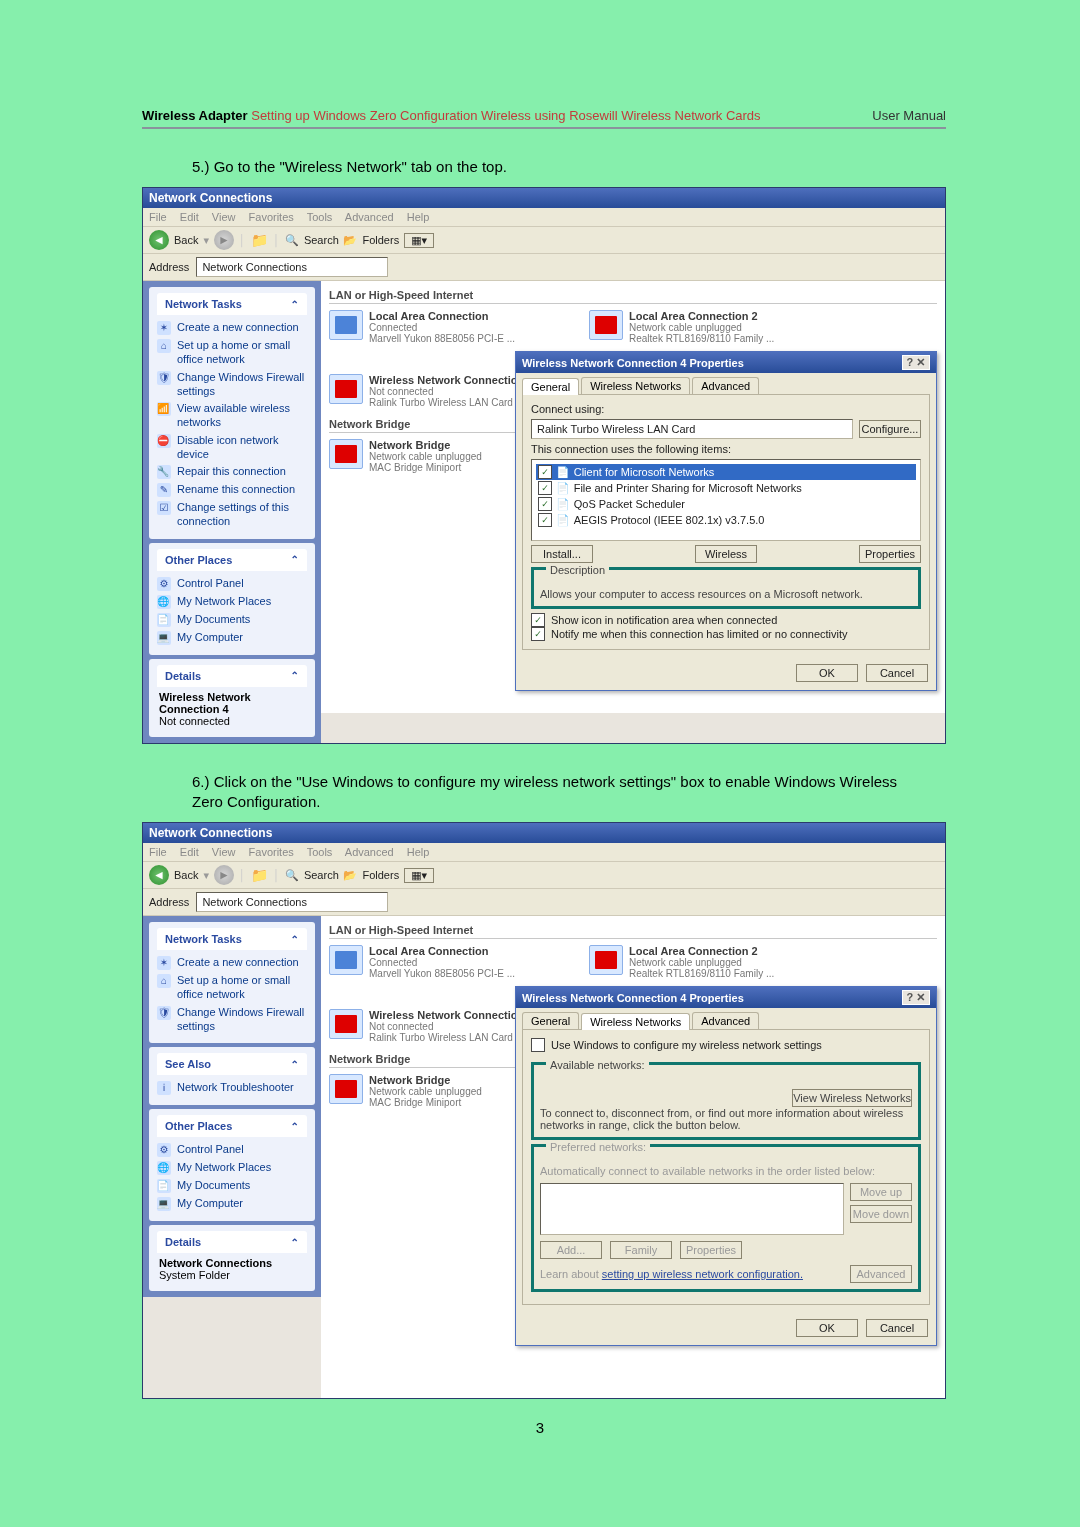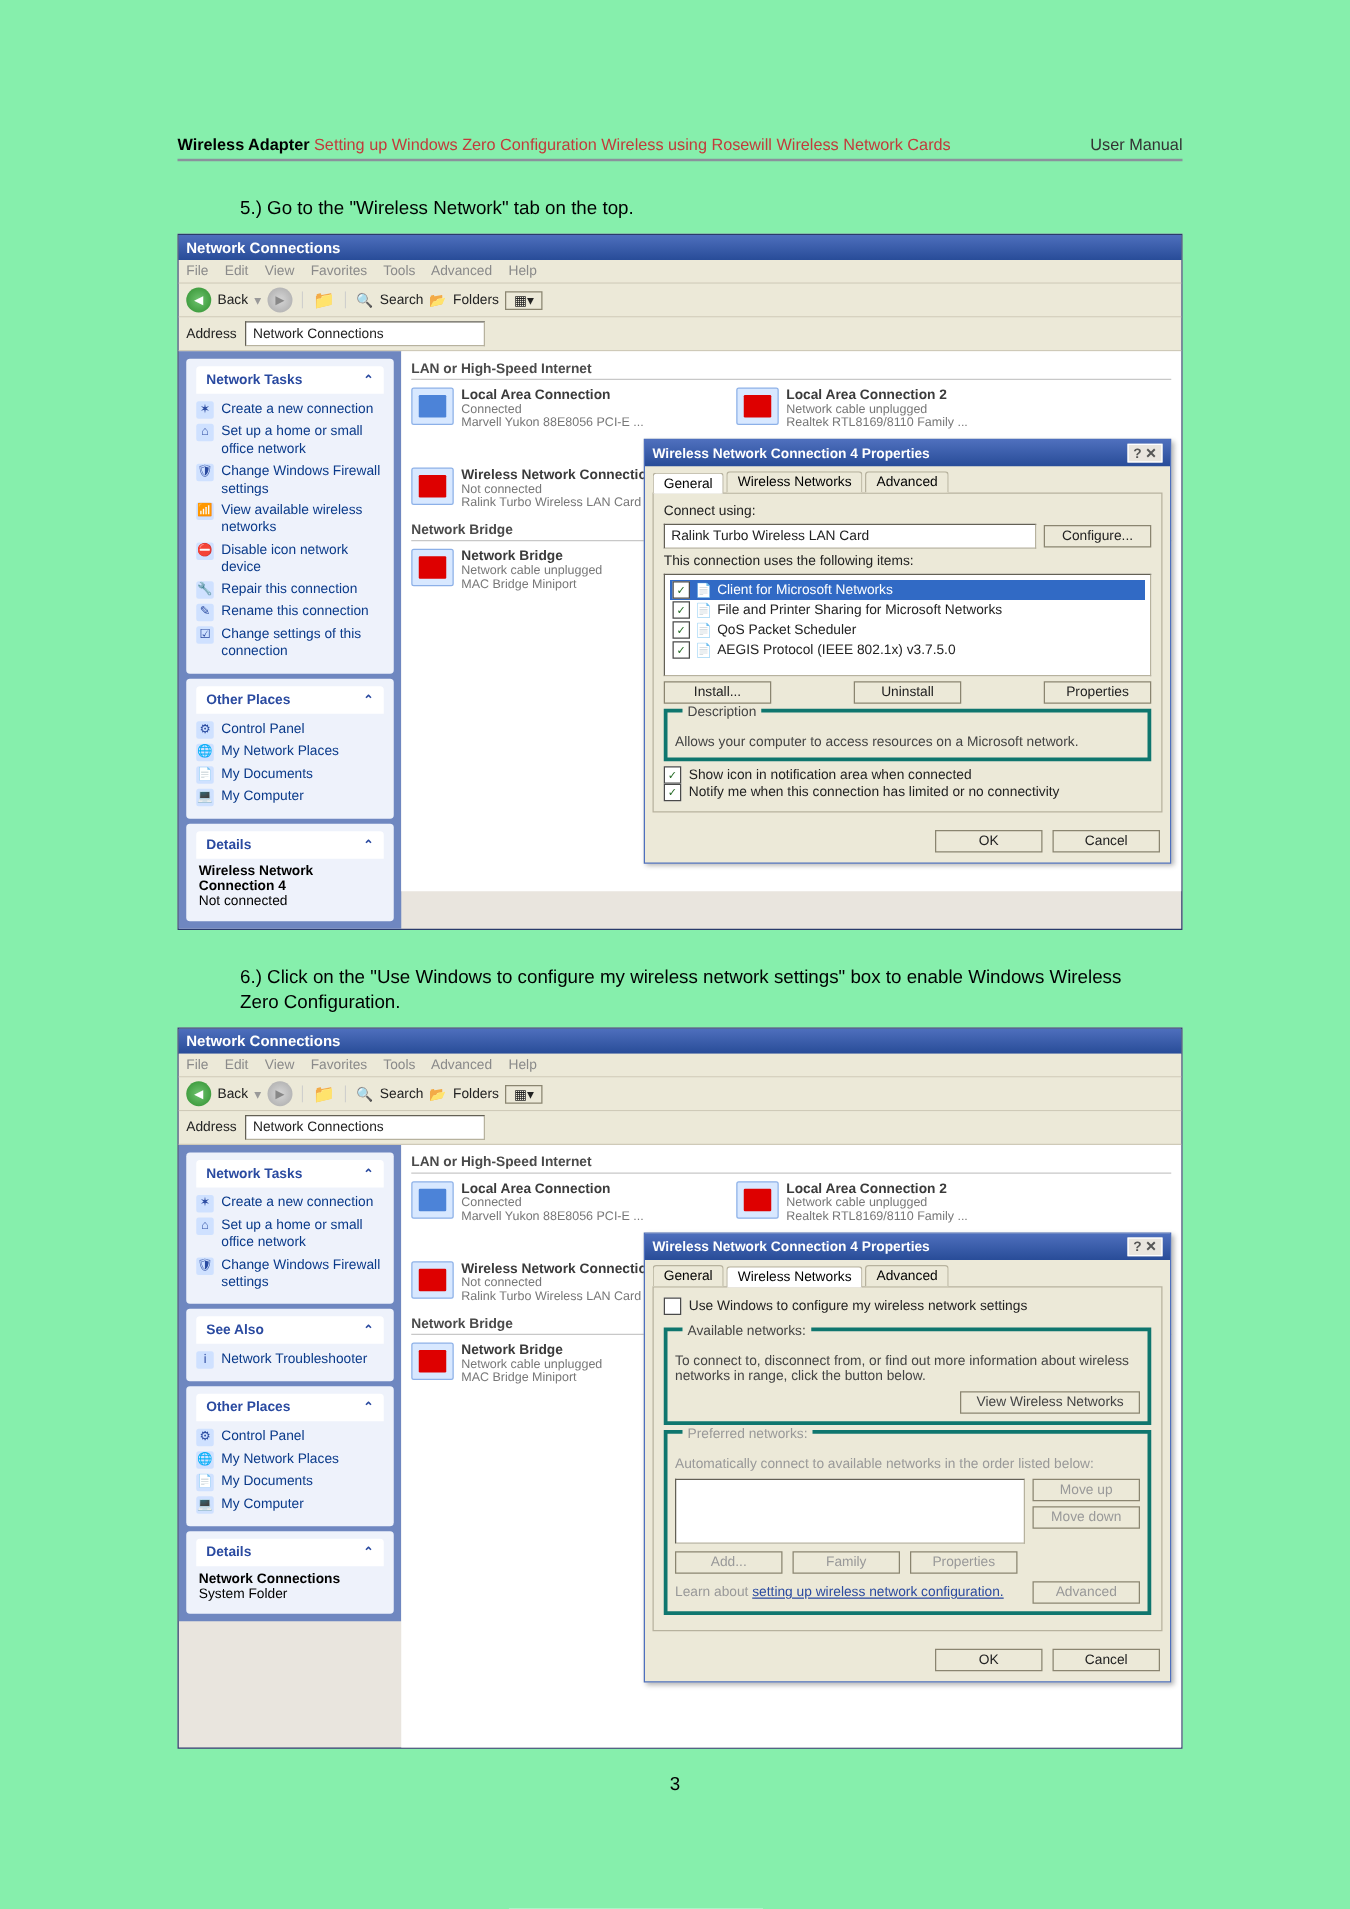--- a/index.html
+++ b/index.html
@@ -38,21 +38,21 @@
   .conn .txt span{display:block;color:#777;font-size:10px;}
   .dialog{position:absolute;right:8px;width:420px;background:#ece9d8;border:1px solid #4e6fbd;box-shadow:2px 2px 4px rgba(0,0,0,.3);font-size:11px;}
   .dlg-title{background:linear-gradient(#4e6fbd,#284c98);color:#fff;padding:3px 6px;display:flex;align-items:center;font-weight:700;}
   .dlg-title .x{margin-left:auto;background:#e9e5de;color:#555;width:26px;text-align:center;border:1px solid #fff;font-weight:700;}
   .tabs{display:flex;gap:2px;padding:4px 6px 0 6px;}
   .tab{background:#ece9d8;border:1px solid #b7b29e;border-bottom:none;padding:2px 8px;color:#000;border-radius:3px 3px 0 0;}
   .tab.active{background:#fff;font-weight:400;position:relative;top:1px;}
   .dlg-body{background:#ece9d8;margin:0 6px 6px;border:1px solid #b7b29e;padding:8px;}
   .field{display:flex;align-items:center;gap:6px;}
   .white-box{background:#fff;border:1px inset #b7b29e;padding:3px 5px;flex:1;}
-  .btn{background:#ece9d8;border:1px solid #8a8570;padding:2px 12px;min-width:60px;text-align:center;display:inline-block;}
+  .btn{background:#ece9d8;border:1px solid #8a8570;padding:2px 0;min-width:60px;text-align:center;display:inline-block;}
   .items-box{background:#fff;border:1px inset #b7b29e;padding:4px;margin:4px 0;height:72px;overflow:hidden;}
   .items-box div{display:flex;align-items:center;gap:4px;padding:1px 2px;}
   .items-box .sel{background:#316ac5;color:#fff;}
   .cb{width:12px;height:12px;border:1px solid #4a4a4a;background:#fff;display:inline-flex;align-items:center;justify-content:center;font-size:9px;color:#2a6e2a;}
   .desc-box{border:3px solid #0f766e;padding:6px;margin:4px 0;color:#444;}
   .legend{position:relative;top:-12px;left:6px;background:#ece9d8;padding:0 4px;display:inline-block;color:#444;}
   .dlg-foot{display:flex;gap:8px;justify-content:flex-end;padding:8px;}
   .pagenum{text-align:center;font-size:15px;margin-top:20px;color:#000;}
   .dim{color:#999;}
   a.cfg{color:#2a4aa0;text-decoration:underline;}
@@ -260,21 +260,21 @@
                   <span>QoS Packet Scheduler</span>
                 </div>
               <div>
                   <span class="cb">✓</span>
                   <span>📄</span>
                   <span>AEGIS Protocol (IEEE 802.1x) v3.7.5.0</span>
                 </div>
             </div>
             <div class="field" style="justify-content:space-between;margin:4px 0">
               <div class="btn">Install...</div>
-              <div class="btn">Uninstall</div>
+              <div class="btn">Wireless</div>
               <div class="btn">Properties</div>
             </div>
             <div class="desc-box">
               <span class="legend">Description</span>
               <div>Allows your computer to access resources on a Microsoft network.</div>
             </div>
             <div class="field">
                 <span class="cb">✓</span>
                 <span>Show icon in notification area when connected</span>
               </div>
@@ -447,24 +447,24 @@
             <div class="tab active">Wireless Networks</div>
             <div class="tab">Advanced</div>
           </div>
           <div class="dlg-body">
             <div class="field">
                 <span class="cb"></span>
                 <span>Use Windows to configure my wireless network settings</span>
               </div>
             <div class="desc-box" style="margin-top:10px">
               <span class="legend">Available networks:</span>
-              <div>To connect to, disconnect from, or find out more information about wireless networks in range, click the button below.</div>
               <div style="text-align:right;margin-top:6px">
                 <div class="btn">View Wireless Networks</div>
               </div>
+              <div>To connect to, disconnect from, or find out more information about wireless networks in range, click the button below.</div>
             </div>
             <div class="desc-box dim">
               <span class="legend dim">Preferred networks:</span>
               <div class="dim">Automatically connect to available networks in the order listed below:</div>
               <div style="display:flex;gap:6px;margin-top:6px">
                 <div class="white-box" style="height:44px;flex:1"></div>
                 <div style="display:flex;flex-direction:column;gap:4px">
                   <div class="btn dim">Move up</div>
                   <div class="btn dim">Move down</div>
                 </div>

